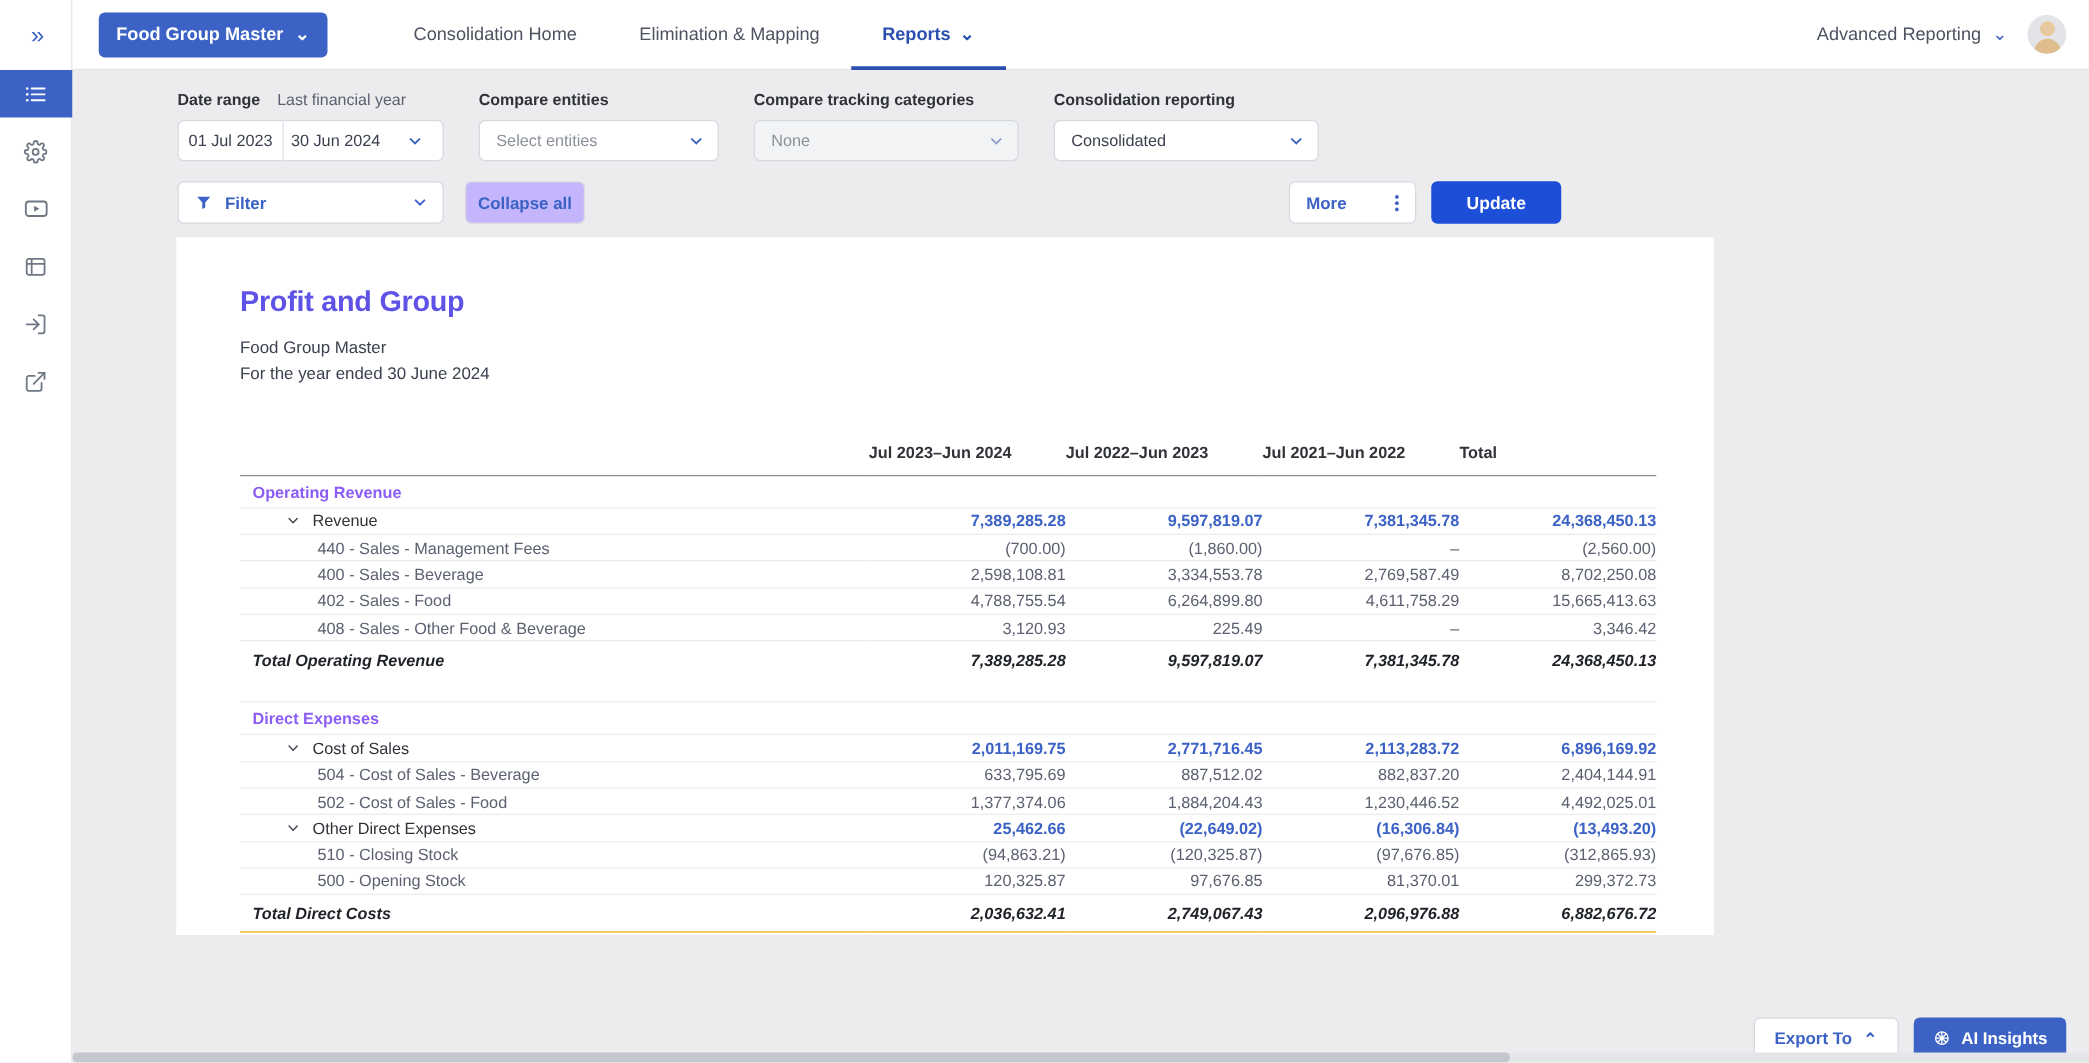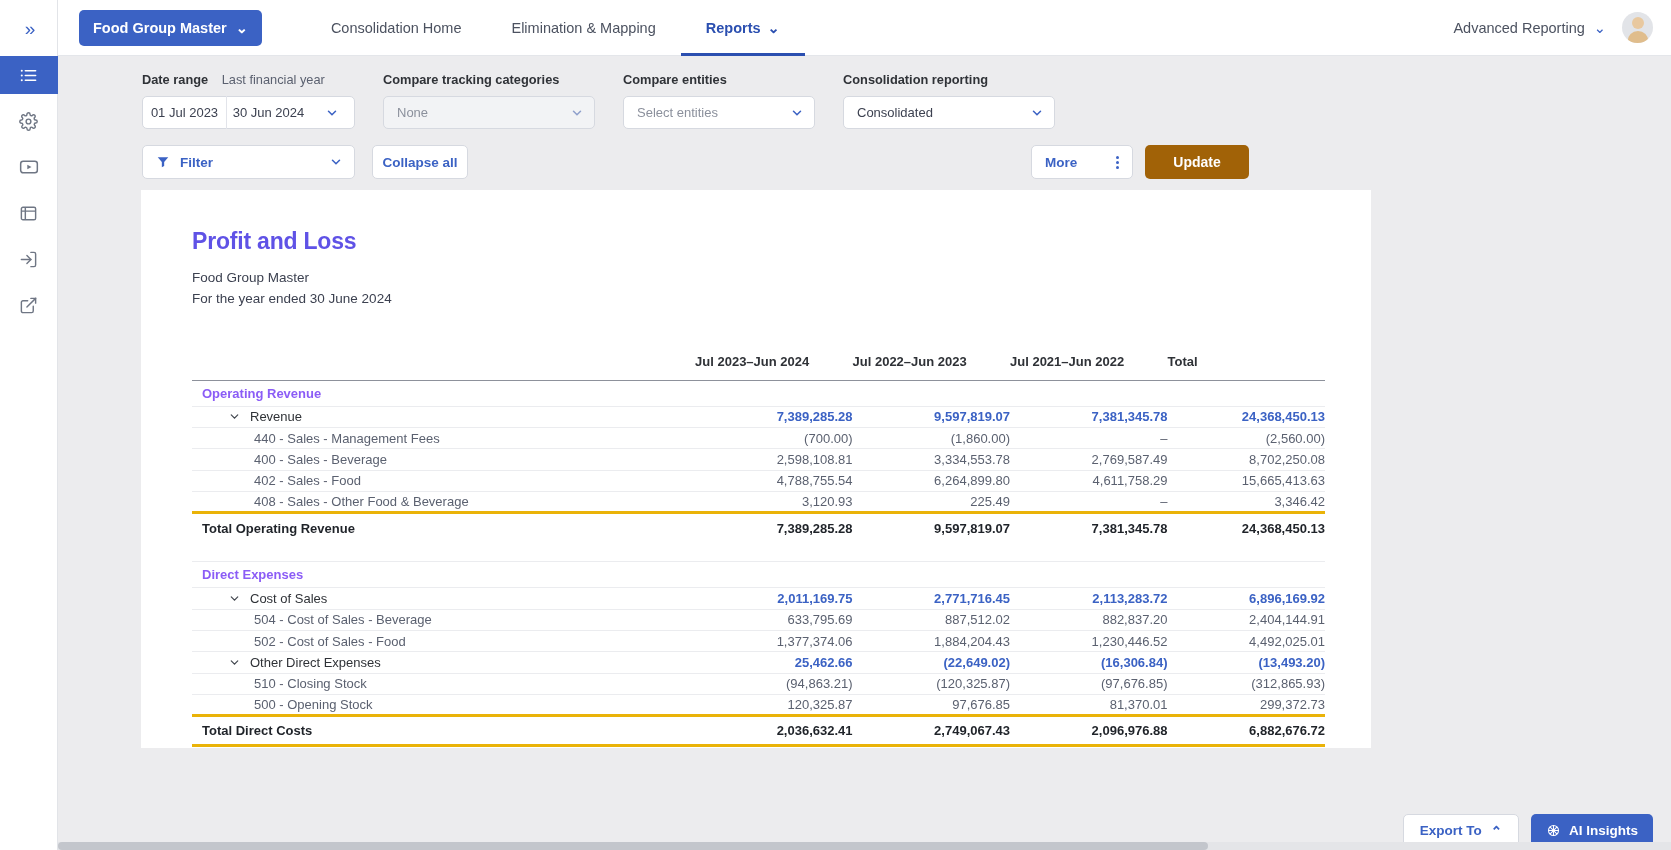--- a/index.html
+++ b/index.html
@@ -90,35 +90,35 @@
   .x-btn { color: #3b62c4; font-size: 14px; margin-right: 9px; font-weight: 600; }
 
   .frow2 { display: flex; align-items: center; margin-top: 16px; position: relative; }
   .filter-btn {
     width: 213px; height: 34px; background: #fff; border: 1px solid #d6d9e0; border-radius: 5px;
     display: flex; align-items: center; padding: 0 11px 0 13px; gap: 10px; cursor: pointer;
     font-size: 13.5px; color: #3b62c4; font-weight: 600;
   }
   .filter-btn .val { flex: 1; }
   .collapse-btn {
-    margin-left: 17px; width: 96px; height: 34px; background: #ffffff;
+    margin-left: 17px; width: 96px; height: 34px; background: #c4b5fd;
     border: 1px solid #d6d9e0; border-radius: 5px; color: #3b62c4;
     font-size: 13.5px; font-weight: 700; display: flex; align-items: center; justify-content: center;
     cursor: pointer;
   }
   .right-acts { position: absolute; left: 889px; display: flex; align-items: center; gap: 12px; }
   .more-btn {
     width: 102px; height: 34px; background: #fff; border: 1px solid #d6d9e0; border-radius: 5px;
     display: flex; align-items: center; justify-content: space-between; padding: 0 13px;
     color: #3b62c4; font-size: 13.5px; font-weight: 700; cursor: pointer; text-align: right;
   }
   .kebab { display: flex; flex-direction: column; gap: 2px; align-items: center; }
   .kebab i { width: 3px; height: 3px; border-radius: 50%; background: #3b62c4; display: block; }
   .update-btn {
-    width: 104px; height: 34px; background: #a16207; color: #fff; border-radius: 5px;
+    width: 104px; height: 34px; background: #1d4ed8; color: #fff; border-radius: 5px;
     display: flex; align-items: center; justify-content: center;
     font-size: 14px; font-weight: 700; cursor: pointer;
   }
 
   
   .report-card {
     position: absolute; left: 141px; top: 190px; width: 1230px; height: 558px;
     background: #ffffff; overflow: hidden;
   }
   .rpt-inner { padding: 38px 46px 0 51px; }
@@ -139,21 +139,21 @@
   td.num { text-align: right; color: #5b6170; white-space: nowrap; font-variant-numeric: tabular-nums; }
 
   tr.section td { font-weight: 700; color: #8b5cf6; height: 26px; }
   tr.section td.name { padding-left: 10px; }
   tr.group td { color: #2f3237; }
   tr.group td.num { color: #3b62c4; font-weight: 700; }
   tr.group td.name { padding-left: 10px; }
   tr.group .tw { display: flex; align-items: center; gap: 9px; padding-left: 26px; }
   tr.detail td.name { padding-left: 62px; }
   tr.total td { font-weight: 700; color: #1f2329; height: 30px; }
-  tr.total > td { border-top: 3px solid #eab308; border-bottom: none; }
+  tr.total > td { border-top: 1px solid #eab308; border-bottom: none; font-style: italic; }
   tr.total td.name { padding-left: 10px; }
   tr.gap td { height: 19px; border: none; }
   tr.gapline > td { border-bottom: 1px solid #ebecef; height: 19px; }
   .chev { color: #42474f; display: inline-flex; }
 
   
   .footer-acts { position: absolute; right: 18px; bottom: 3px; display: flex; align-items: center; gap: 12px; }
   .export-btn {
     height: 33px; padding: 0 16px; background: #fff; border: 1px solid #d6d9e0; border-radius: 5px;
     display: flex; align-items: center; gap: 9px; color: #3b62c4; font-size: 13.5px; font-weight: 600;
@@ -277,34 +277,34 @@
           <span class="date-arrow">
             <svg width="14" height="14" viewBox="0 0 24 24" fill="none" stroke="#3b62c4" stroke-width="2.6" stroke-linecap="round">
                 <path d="M6 9l6 6 6-6"></path>
               </svg>
           </span>
         </div>
       </div>
 
 
       <div class="fgroup">
+        <span class="flabel">Compare entities</span>
+        <div class="ctl sel w-ent">
+          <span class="val placeholder">Select entities</span>
+          <svg width="14" height="14" viewBox="0 0 24 24" fill="none" stroke="#3b62c4" stroke-width="2.6" stroke-linecap="round">
+              <path d="M6 9l6 6 6-6"></path>
+            </svg>
+        </div>
+      </div>
+
+      <div class="fgroup">
         <span class="flabel">Compare tracking categories</span>
         <div class="ctl sel w-trk disabled">
           <span class="val placeholder">None</span>
           <svg width="14" height="14" viewBox="0 0 24 24" fill="none" stroke="#8fa0cc" stroke-width="2.6" stroke-linecap="round">
-              <path d="M6 9l6 6 6-6"></path>
-            </svg>
-        </div>
-      </div>
-
-      <div class="fgroup">
-        <span class="flabel">Compare entities</span>
-        <div class="ctl sel w-ent">
-          <span class="val placeholder">Select entities</span>
-          <svg width="14" height="14" viewBox="0 0 24 24" fill="none" stroke="#3b62c4" stroke-width="2.6" stroke-linecap="round">
               <path d="M6 9l6 6 6-6"></path>
             </svg>
         </div>
       </div>
 
       <div class="fgroup">
         <span class="flabel">Consolidation reporting</span>
         <div class="ctl sel w-cons">
           <span class="val">Consolidated</span>
           <svg width="14" height="14" viewBox="0 0 24 24" fill="none" stroke="#3b62c4" stroke-width="2.6" stroke-linecap="round">
@@ -338,21 +338,21 @@
         </div>
         <div class="update-btn">
           <span>Update</span>
         </div>
       </div>
     </div>
   </div>
 
   <div class="report-card">
     <div class="rpt-inner">
-      <div class="rpt-title">Profit and Loss</div>
+      <div class="rpt-title">Profit and Group</div>
       <div class="rpt-sub">
         <div>Food Group Master</div>
         <div>For the year ended 30 June 2024</div>
       </div>
 
       <table class="pl">
         <colgroup>
           <col class="c-name">
             <col class="c-val">
             <col class="c-val">

